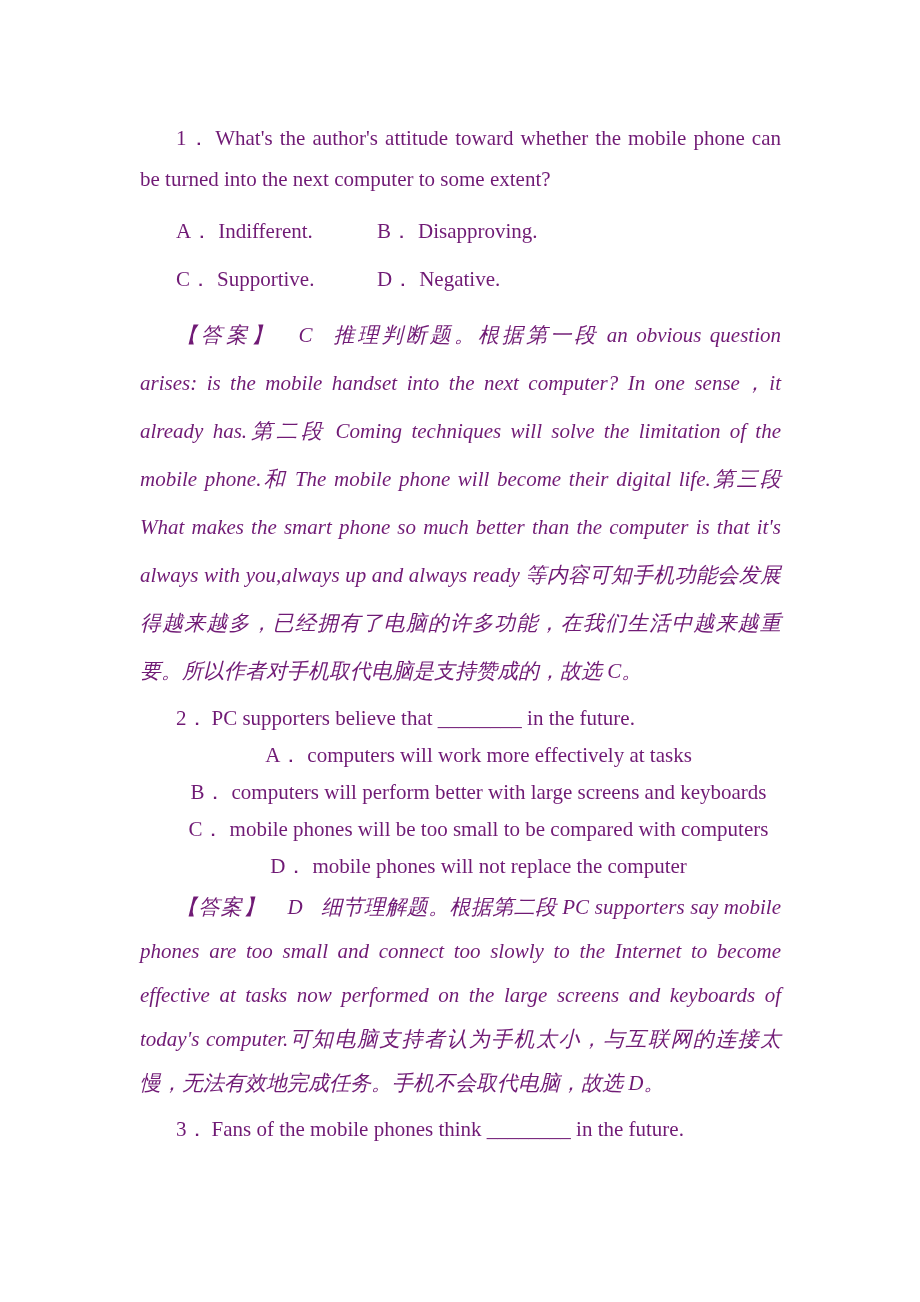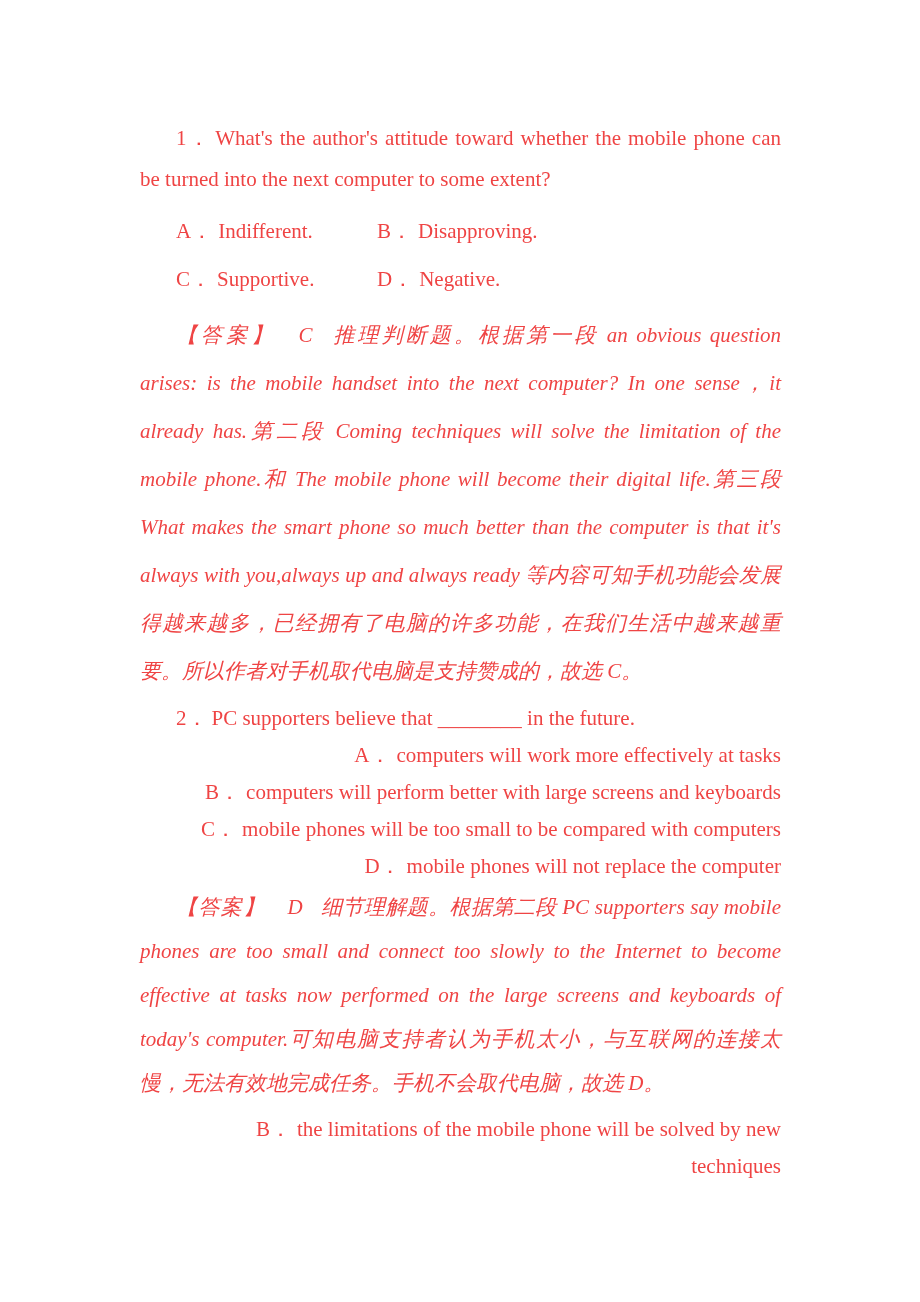--- a/index.html
+++ b/index.html
@@ -1,40 +1,40 @@
 <!DOCTYPE html>
 <html><head>
 <meta charset="utf-8">
 <style>
   html,body{margin:0;padding:0;background:#ffffff;}
   .page{
     position:relative;
     width:832px;height:1302px;
     background:#ffffff;
-    color:#ef4444;
+    color:#701a75;
     font-family:"Liberation Serif","DejaVu Serif",serif;
     overflow:hidden;
   }
   .doc{
     position:absolute;
     left:140px;top:118px;width:641px;
     font-size:21px;
   }
   p{margin:0;text-align:justify;}
   .stem{text-indent:36px;}
   .q1{line-height:41px;margin-bottom:7px;}
   .tight{line-height:37px;}
   .opt-grid{
     padding-left:36px;
     display:grid;
     grid-template-columns:201px 1fr;
     line-height:48px;
     margin-bottom:8px;
   }
-  .opt-line{padding-left:36px;line-height:37px;text-align:right;}
+  .opt-line{padding-left:36px;line-height:37px;text-align:center;}
   .ans{text-indent:36px;font-style:italic;}
   .loose1{line-height:48px;margin-bottom:5px;}
   .loose2{line-height:44px;margin-bottom:6px;}
   .qnum{margin-right:4px;}
   .olabel{margin-right:6px;}
   .ans-marker{letter-spacing:1px;}
   .ans-letter{margin:0 18px 0 22px;}
 </style>
 </head>
 <body>
@@ -60,18 +60,18 @@
 
       <p class="opt-line"><span class="olabel">A．</span><span>computers will work more effectively at tasks</span></p>
       <p class="opt-line"><span class="olabel">B．</span><span>computers will perform better with large screens and keyboards</span></p>
       <p class="opt-line"><span class="olabel">C．</span><span>mobile phones will be too small to be compared with computers</span></p>
       <p class="opt-line"><span class="olabel">D．</span><span>mobile phones will not replace the computer</span></p>
 
       <p class="ans loose2"><span class="ans-marker">【答案】</span><span class="ans-letter">D</span><span>细节理解题。根据第二段 PC supporters say mobile phones are too small and connect too slowly to the Internet to become effective at tasks now performed on the large screens and keyboards of today's computer.可知电脑支持者认为手机太小，与互联网的连接太慢，无法有效地完成任务。手机不会取代电脑，故选 D。</span></p>
     </section>
 
     <section>
+      <p class="stem tight"><span class="qnum">3．</span><span>Fans of the mobile phones think ________ in the future.</span></p>
 
-      <p class="opt-line"><span class="olabel">B．</span><span>the limitations of the mobile phone will be solved by new techniques</span></p>
     </section>
 
   </main>
 </div>
 
 </body></html>

